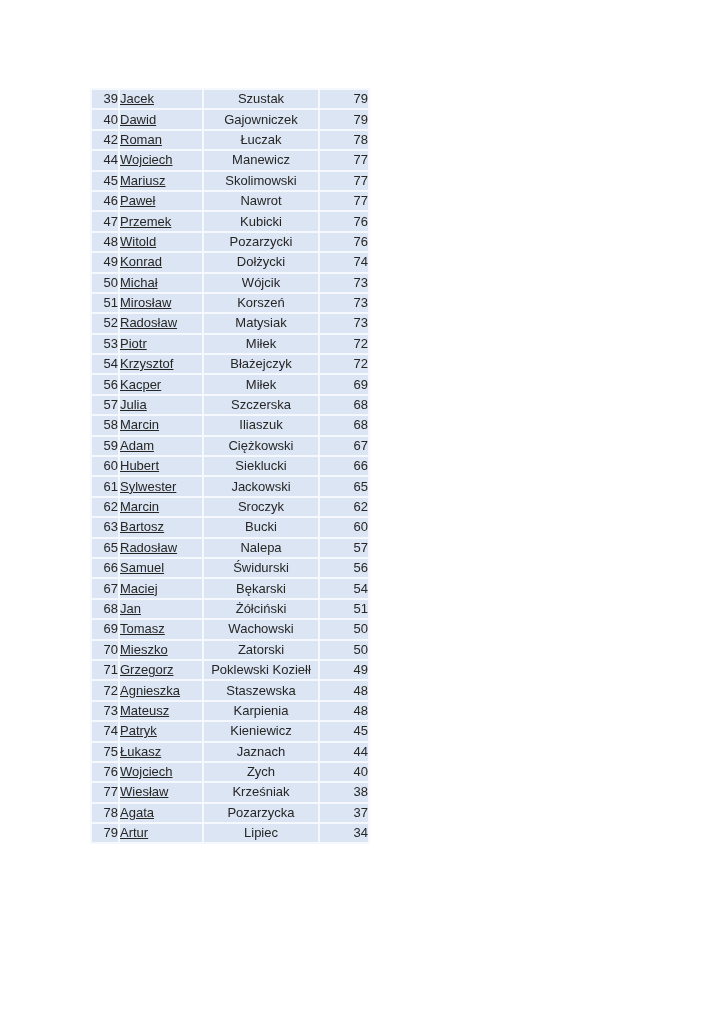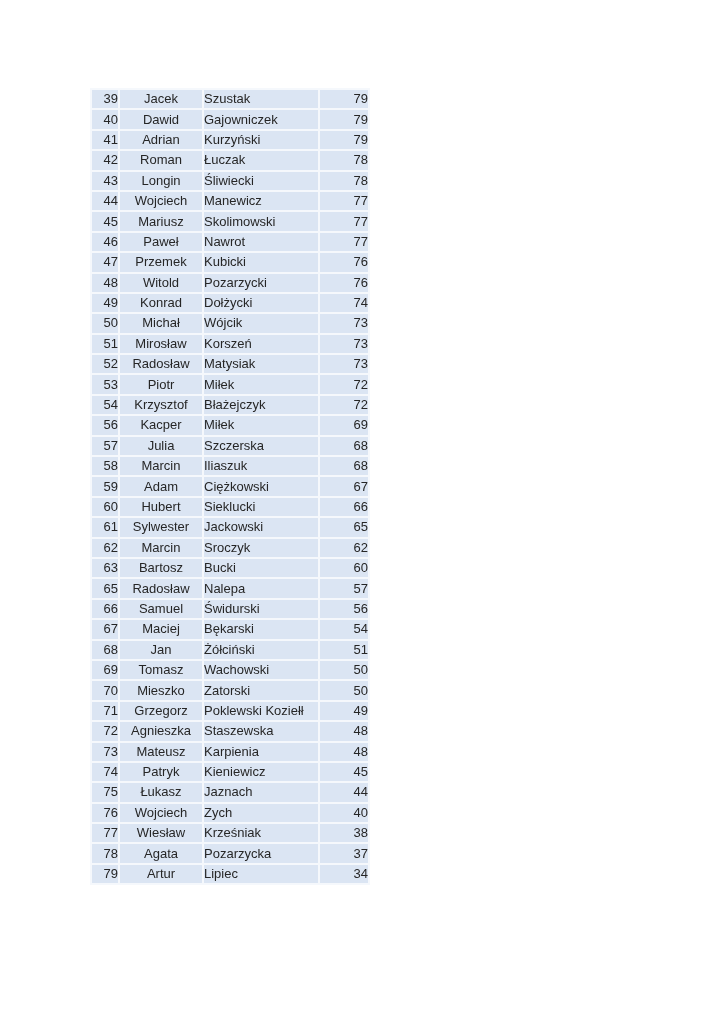--- a/index.html
+++ b/index.html
@@ -37,22 +37,22 @@
     line-height: 18px;
     white-space: nowrap;
     overflow: hidden;
     vertical-align: middle;
   }
   col.col-rank  { width: 28px; }
   col.col-first { width: 84px; }
   col.col-last  { width: 116px; }
   col.col-score { width: 50px; }
   td.c-rank  { text-align: right; padding-right: 6px; }
-  td.c-first { text-align: center;  padding-left: 5px; }
-  td.c-last  { text-align: left;  padding-left: 5px; }
+  td.c-first { text-align: left;  padding-left: 5px; text-decoration: underline; }
+  td.c-last  { text-align: center;  padding-left: 5px; }
   td.c-score { text-align: right; padding-right: 4px; }
 </style>
 </head>
 <body>
 
 <div class="page">
   <table class="results">
     <colgroup>
       <col class="col-rank">
       <col class="col-first">
@@ -66,35 +66,23 @@
     <td class="c-last">Szustak</td>
     <td class="c-score">79</td>
   </tr>
         <tr>
     <td class="c-rank">40</td>
     <td class="c-first">Dawid</td>
     <td class="c-last">Gajowniczek</td>
     <td class="c-score">79</td>
   </tr>
         <tr>
-    <td class="c-rank">41</td>
-    <td class="c-first">Adrian</td>
-    <td class="c-last">Kurzyński</td>
-    <td class="c-score">79</td>
-  </tr>
-        <tr>
     <td class="c-rank">42</td>
     <td class="c-first">Roman</td>
     <td class="c-last">Łuczak</td>
-    <td class="c-score">78</td>
-  </tr>
-        <tr>
-    <td class="c-rank">43</td>
-    <td class="c-first">Longin</td>
-    <td class="c-last">Śliwiecki</td>
     <td class="c-score">78</td>
   </tr>
         <tr>
     <td class="c-rank">44</td>
     <td class="c-first">Wojciech</td>
     <td class="c-last">Manewicz</td>
     <td class="c-score">77</td>
   </tr>
         <tr>
     <td class="c-rank">45</td>

